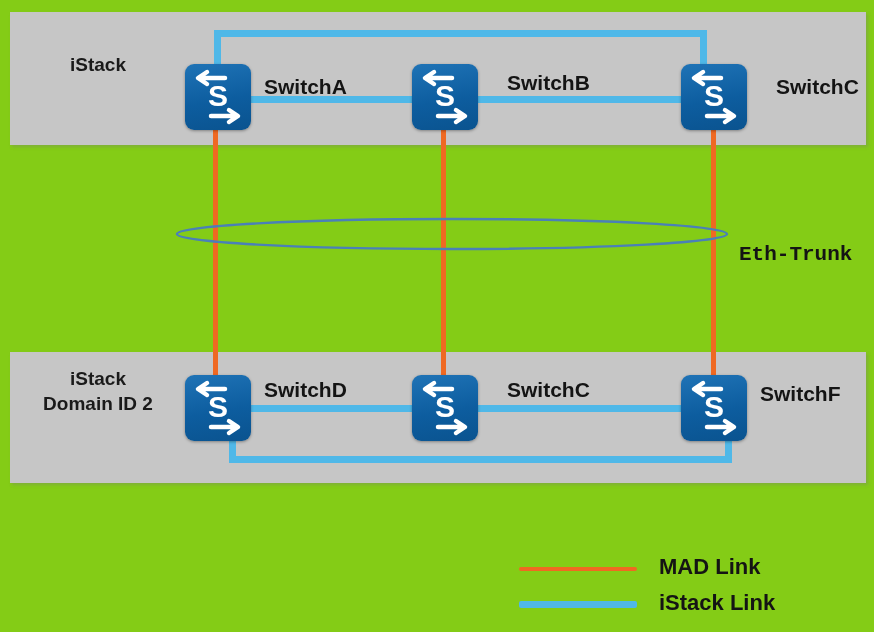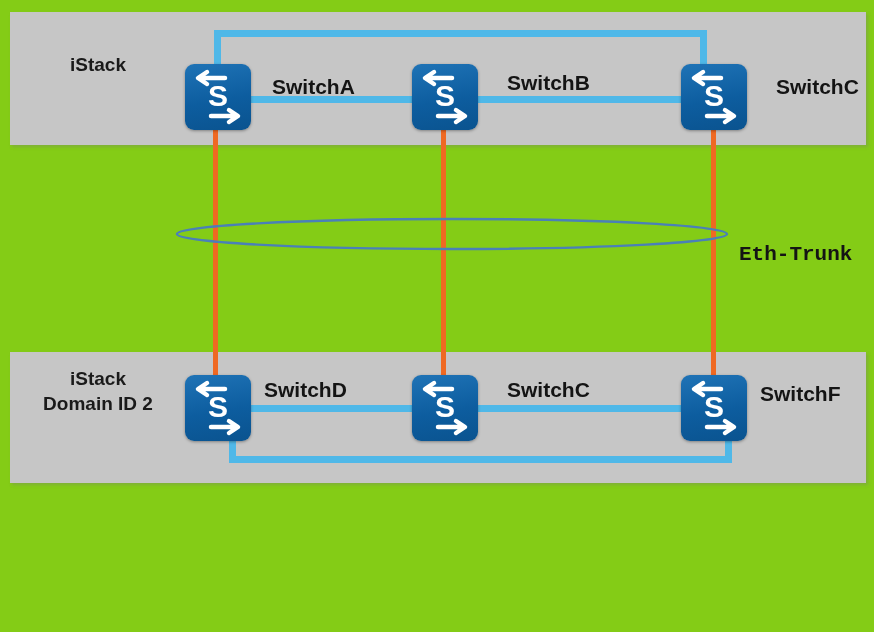--- a/index.html
+++ b/index.html
@@ -198,22 +198,32 @@
     </svg>
   </div>
   <div class="switch" style="left:681px; top:375px;">
     <svg viewBox="0 0 66 66" xmlns="http://www.w3.org/2000/svg">
       <path d="M40 14 H15 M22 8 L13 14 L22 20" fill="none" stroke="#ffffff" stroke-width="4.5" stroke-linecap="round" stroke-linejoin="round"></path>
       <text x="33" y="42" font-family="Liberation Sans, sans-serif" font-size="30" font-weight="bold" fill="#ffffff" text-anchor="middle">S</text>
       <path d="M26 52 H51 M44 46 L53 52 L44 58" fill="none" stroke="#ffffff" stroke-width="4.5" stroke-linecap="round" stroke-linejoin="round"></path>
     </svg>
   </div>
 
-  <div class="switch-label" style="left:272px; top:75px;text-align:right;">SwitchA</div>
+  <div class="switch-label" style="left:264px; top:75px;text-align:right;">SwitchA</div>
   <div class="switch-label" style="left:507px; top:71px;">SwitchB</div>
   <div class="switch-label" style="left:736px; top:75px;margin-left:40px;">SwitchC</div>
 
   <div class="switch-label" style="left:264px; top:378px;">SwitchD</div>
   <div class="switch-label" style="left:507px; top:378px;">SwitchC</div>
   <div class="switch-label" style="left:760px; top:382px;text-align:right;">SwitchF</div>
 
+  <div id="legend">
+    <div class="legend-row">
+      <div class="legend-swatch mad"></div>
+      <div class="legend-text">MAD Link</div>
+    </div>
+    <div class="legend-row">
+      <div class="legend-swatch istack"></div>
+      <div class="legend-text">iStack Link</div>
+    </div>
+  </div>
 
 </div>
 
 </body></html>

